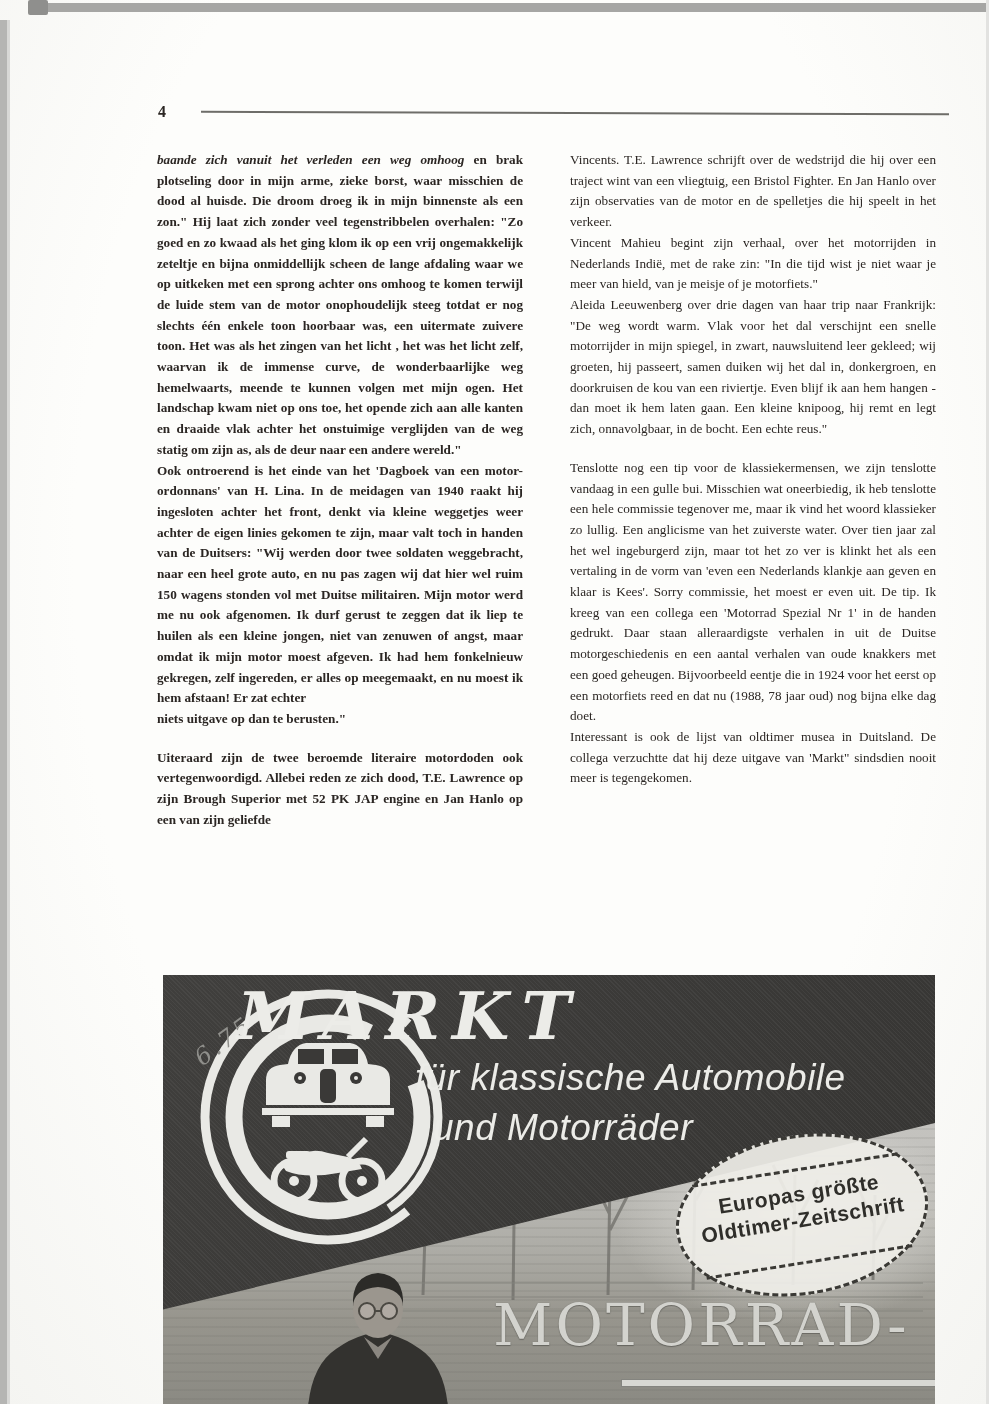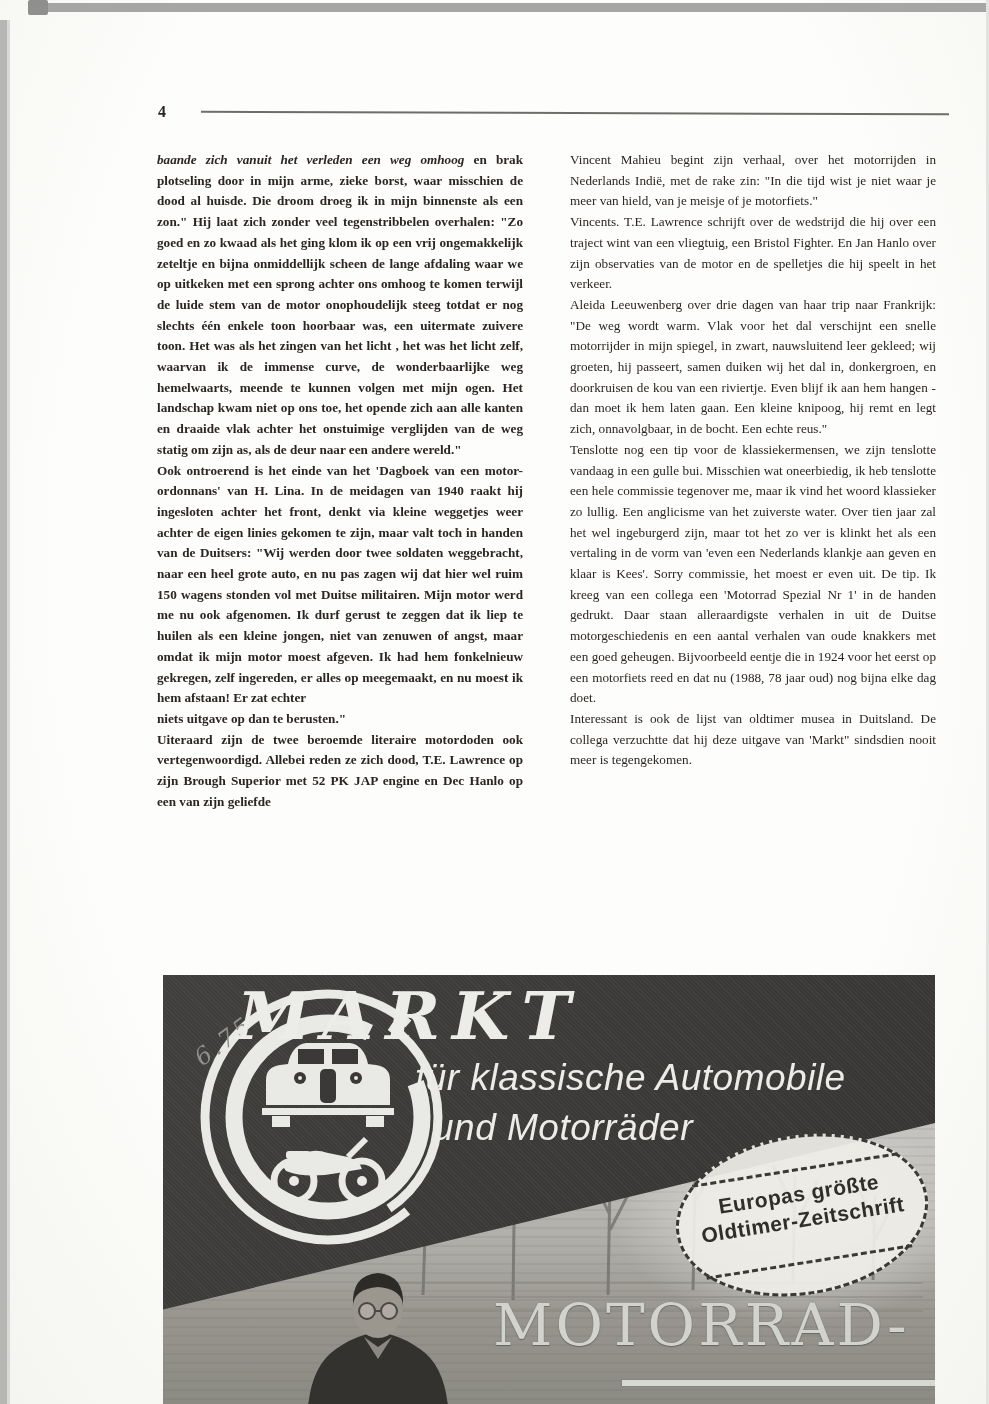--- a/index.html
+++ b/index.html
@@ -18,21 +18,21 @@
   .edge-left-inner{left:7px;top:20px;width:3px;height:1384px;background:#d8d8d6;}
   .edge-right{right:0;top:0;width:3px;height:1404px;background:#e2e2e0;}
 
   .pagenum{position:absolute;left:158px;top:103px;font-size:16px;font-weight:bold;color:#2b2623;}
   .headrule{position:absolute;left:201px;top:112px;width:748px;height:2px;background:#55544f;opacity:.85;transform:rotate(.2deg);}
 
   .col{position:absolute;top:150px;width:366px;font-size:13.2px;line-height:20.7px;text-align:justify;}
   .col-left{left:157px;font-weight:bold;}
   .col-right{left:570px;}
   .col p{margin:0;}
-  .col p.gap{}
+  .col p.gap{margin-top:18px;}
   .ital{font-style:italic;}
 
   
   .ad{position:absolute;left:163px;top:975px;width:772px;height:429px;overflow:hidden;background:#c2c1bd;}
   .photo{position:absolute;inset:0;
     background:
       radial-gradient(ellipse 260px 150px at 82% 57%, rgba(233,232,227,.85) 0%, rgba(233,232,227,0) 70%),
       repeating-linear-gradient(180deg, rgba(90,90,85,.10) 0 2px, rgba(0,0,0,0) 2px 9px),
       linear-gradient(180deg,#c9c8c4 0%, #c3c2be 40%, #adaca6 64%, #97958d 80%, #8b8a83 100%);
   }
@@ -80,26 +80,26 @@
   <div class="edge edge-left-inner"></div>
   <div class="edge edge-right"></div>
 
   <div class="pagenum">4</div>
   <div class="headrule"></div>
 
   <div class="col col-left">
     <p><span class="ital">baande zich vanuit het verleden een weg omhoog </span><span>en brak plotseling door in mijn arme, zieke borst, waar misschien de dood al huisde. Die droom droeg ik in mijn binnenste als een zon." Hij laat zich zonder veel tegenstribbelen overhalen: "Zo goed en zo kwaad als het ging klom ik op een vrij ongemakkelijk zeteltje en bijna onmiddellijk scheen de lange afdaling waar we op uitkeken met een sprong achter ons omhoog te komen terwijl de luide stem van de motor onophoudelijk steeg totdat er nog slechts één enkele toon hoorbaar was, een uitermate zuivere toon. Het was als het zingen van het licht , het was het licht zelf, waarvan ik de immense curve, de wonderbaarlijke weg hemelwaarts, meende te kunnen volgen met mijn ogen. Het landschap kwam niet op ons toe, het opende zich aan alle kanten en draaide vlak achter het onstuimige verglijden van de weg statig om zijn as, als de deur naar een andere wereld."</span></p>
     <p>Ook ontroerend is het einde van het 'Dagboek van een motor-ordonnans' van H. Lina. In de meidagen van 1940 raakt hij ingesloten achter het front, denkt via kleine weggetjes weer achter de eigen linies gekomen te zijn, maar valt toch in handen van de Duitsers: "Wij werden door twee soldaten weggebracht, naar een heel grote auto, en nu pas zagen wij dat hier wel ruim 150 wagens stonden vol met Duitse militairen. Mijn motor werd me nu ook afgenomen. Ik durf gerust te zeggen dat ik liep te huilen als een kleine jongen, niet van zenuwen of angst, maar omdat ik mijn motor moest afgeven. Ik had hem fonkelnieuw gekregen, zelf ingereden, er alles op meegemaakt, en nu moest ik hem afstaan! Er zat echter</p>
     <p>niets uitgave op dan te berusten."</p>
-    <p class="gap">Uiteraard zijn de twee beroemde literaire motordoden ook vertegenwoordigd. Allebei reden ze zich dood, T.E. Lawrence op zijn Brough Superior met 52 PK JAP engine en Dec Hanlo op een van zijn geliefde</p>
+    <p class="gap">Uiteraard zijn de twee beroemde literaire motordoden ook vertegenwoordigd. Allebei reden ze zich dood, T.E. Lawrence op zijn Brough Superior met 52 PK JAP engine en Jan Hanlo op een van zijn geliefde</p>
   </div>
 
   <div class="col col-right">
+    <p>Vincents. T.E. Lawrence schrijft over de wedstrijd die hij over een traject wint van een vliegtuig, een Bristol Fighter. En Jan Hanlo over zijn observaties van de motor en de spelletjes die hij speelt in het verkeer.</p>
     <p>Vincent Mahieu begint zijn verhaal, over het motorrijden in Nederlands Indië, met de rake zin: "In die tijd wist je niet waar je meer van hield, van je meisje of je motorfiets."</p>
-    <p>Vincents. T.E. Lawrence schrijft over de wedstrijd die hij over een traject wint van een vliegtuig, een Bristol Fighter. En Jan Hanlo over zijn observaties van de motor en de spelletjes die hij speelt in het verkeer.</p>
     <p>Aleida Leeuwenberg over drie dagen van haar trip naar Frankrijk: "De weg wordt warm. Vlak voor het dal verschijnt een snelle motorrijder in mijn spiegel, in zwart, nauwsluitend leer gekleed; wij groeten, hij passeert, samen duiken wij het dal in, donkergroen, en doorkruisen de kou van een riviertje. Even blijf ik aan hem hangen - dan moet ik hem laten gaan. Een kleine knipoog, hij remt en legt zich, onnavolgbaar, in de bocht. Een echte reus."</p>
     <p class="gap">Tenslotte nog een tip voor de klassiekermensen, we zijn tenslotte vandaag in een gulle bui. Misschien wat oneerbiedig, ik heb tenslotte een hele commissie tegenover me, maar ik vind het woord klassieker zo lullig. Een  anglicisme van het zuiverste water. Over tien jaar zal het wel ingeburgerd zijn, maar tot het zo ver is klinkt het als een vertaling in de vorm van 'even een Nederlands klankje aan geven en klaar is Kees'. Sorry commissie, het moest er even uit. De tip. Ik kreeg van een collega een 'Motorrad Spezial Nr 1' in de handen gedrukt. Daar staan alleraardigste verhalen in uit de Duitse motorgeschiedenis en een aantal verhalen van oude knakkers met een goed geheugen. Bijvoorbeeld eentje die in 1924 voor het eerst op een motorfiets reed en dat nu (1988, 78 jaar oud) nog bijna elke dag doet.</p>
     <p>Interessant is ook de lijst van oldtimer musea in Duitsland. De collega verzuchtte dat hij deze uitgave van 'Markt" sindsdien nooit meer is tegengekomen.</p>
   </div>
 
   <div class="ad">
     <div class="photo"></div>
 
     <svg class="trees" width="560" height="230" viewBox="0 0 560 230">
       <g stroke="#6f6e69" stroke-width="3" fill="none" opacity="0.75">

